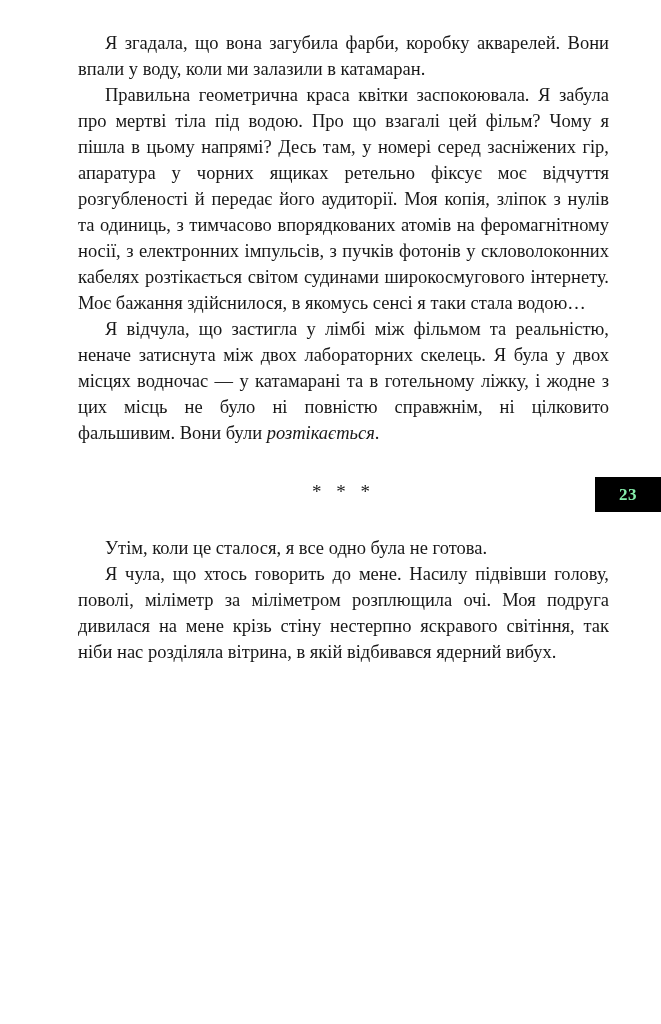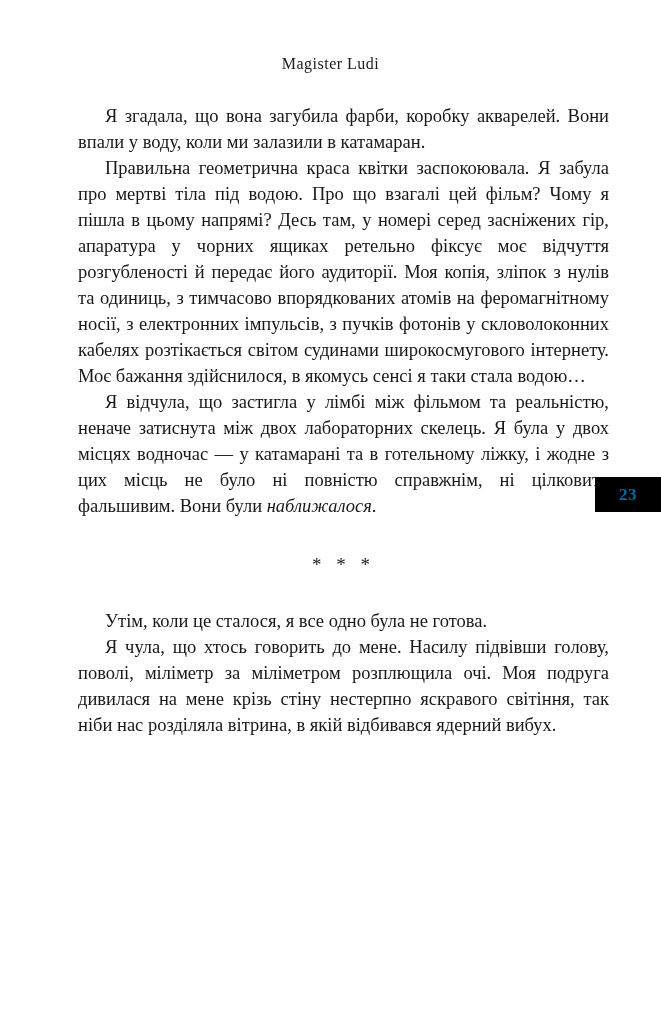--- a/index.html
+++ b/index.html
@@ -47,45 +47,44 @@
     margin: 33px 0 30px 0;
     color: #1c1c1c;
   }
   .page-tab {
     position: absolute;
     top: 477px;
     right: 0;
     width: 66px;
     height: 35px;
     background: #000000;
-    color: #0369a1;
+    color: #86efac;
     display: flex;
     align-items: center;
     justify-content: center;
   }
   .page-tab span {
     font-size: 17px;
     font-weight: bold;
     letter-spacing: 0.5px;
   }
 </style>
 </head>
 <body>
 
 <div class="page">
 
-  <div class="running-head">Magister Ludi</div>
 
   <div class="content">
 
     <p>Я згадала, що вона загубила фарби, коробку акварелей. Вони впали у воду, коли ми залазили в катамаран.</p>
 
     <p>Правильна геометрична краса квітки заспокоювала. Я забула про мертві тіла під водою. Про що взагалі цей фільм? Чому я пішла в цьому напрямі? Десь там, у номері серед засніжених гір, апаратура у чорних ящиках ретельно фіксує моє відчуття розгубленості й передає його аудиторії. Моя копія, зліпок з нулів та одиниць, з тимчасово впорядкованих атомів на феромагнітному носії, з електронних імпульсів, з пучків фотонів у скловолоконних кабелях розтікається світом судинами широкосмугового інтернету. Моє бажання здійснилося, в якомусь сенсі я таки стала водою…</p>
 
-    <p><span>Я відчула, що застигла у лімбі між фільмом та реальністю, неначе затиснута між двох лабораторних скелець. Я була у двох місцях водночас — у катамарані та в готельному ліжку, і жодне з цих місць не було ні повністю справжнім, ні цілковито фальшивим. Вони були </span><em>наближалося</em><span>.</span></p>
+    <p><span>Я відчула, що застигла у лімбі між фільмом та реальністю, неначе затиснута між двох лабораторних скелець. Я була у двох місцях водночас — у катамарані та в готельному ліжку, і жодне з цих місць не було ні повністю справжнім, ні цілковито фальшивим. Вони були </span><em>розтікається</em><span>.</span></p>
 
 
     <div class="separator">* * *</div>
 
     <p>Утім, коли це сталося, я все одно була не готова.</p>
 
 
     <p>Я чула, що хтось говорить до мене. Насилу підвівши голову, поволі, міліметр за міліметром розплющила очі. Моя подруга дивилася на мене крізь стіну нестерпно яскравого світіння, так ніби нас розділяла вітрина, в якій відбивався ядерний вибух.</p>
 
   </div>

